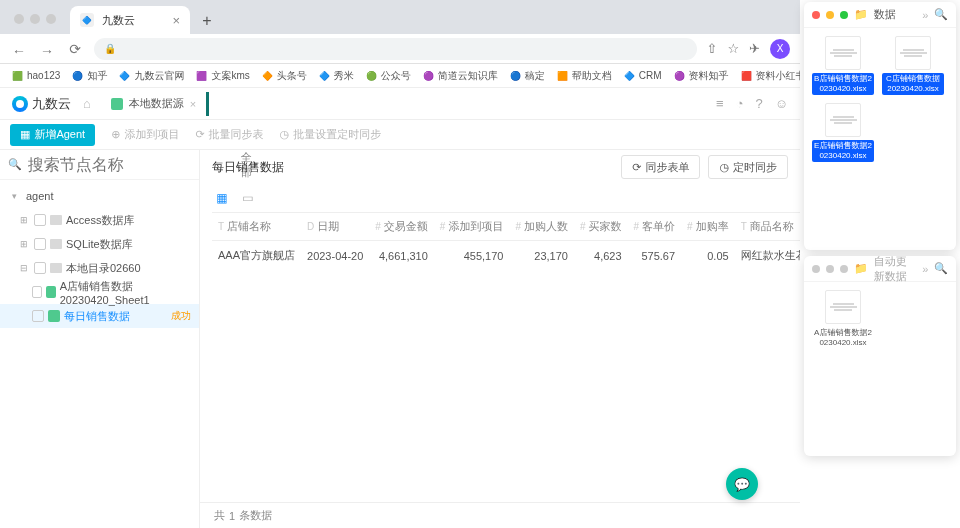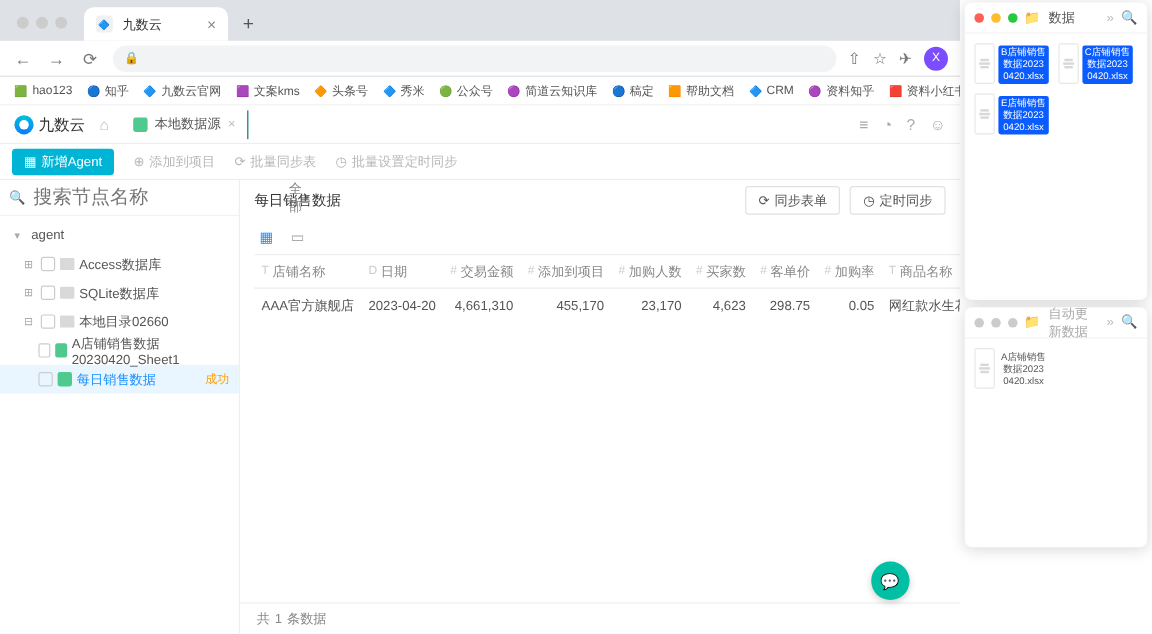--- a/index.html
+++ b/index.html
@@ -25,21 +25,21 @@
 .bm{display:flex;align-items:center;gap:3px;white-space:nowrap;cursor:pointer}
 .bm-ico{width:12px;height:12px;font-size:9px;display:flex;align-items:center;justify-content:center}
 
 .app-wrap{flex:1;display:flex;flex-direction:column;background:#fff}
 .app-head{height:32px;border-bottom:1px solid #eee;display:flex;align-items:center;padding:0 12px;gap:12px}
 .logo{display:flex;align-items:center;gap:4px;font-size:13px;font-weight:500;color:#333}
 .logo-mark{width:16px;height:16px;border-radius:50%;background:conic-gradient(#00c0d9,#0b7bff,#00c0d9);position:relative}
 .logo-mark::after{content:"";position:absolute;inset:4px;background:#fff;border-radius:50%}
 .home-ico{color:#bbb;font-size:13px;cursor:pointer}
 .app-tab-strip{display:flex;align-items:center;gap:2px;flex:1}
-.app-tab{height:24px;padding:0 10px 0 8px;display:flex;align-items:center;gap:6px;font-size:11px;color:#555;border-right:1px solid #0f766e;cursor:pointer}
+.app-tab{height:24px;padding:0 10px 0 8px;display:flex;align-items:center;gap:6px;font-size:11px;color:#555;border-right:3px solid #0f766e;cursor:pointer}
 .app-tab .ti{width:12px;height:12px;background:#4fc98e;border-radius:2px}
 .app-head-right{display:flex;gap:12px;color:#aaa;font-size:13px}
 .app-head-right span{cursor:pointer}
 .toolbar{height:30px;border-bottom:1px solid #eee;display:flex;align-items:center;padding:0 10px;gap:16px;font-size:11px}
 .btn-primary{height:22px;background:#00b4d5;color:#fff;border-radius:3px;padding:0 10px;display:flex;align-items:center;gap:4px;cursor:pointer}
 .tb-link{color:#b8b8b8;display:flex;align-items:center;gap:4px;cursor:pointer}
 .body-row{flex:1;display:flex;min-height:0}
 .sidebar{width:200px;border-right:1px solid #eee;display:flex;flex-direction:column;font-size:11px;color:#555}
 .sb-search{height:30px;display:flex;align-items:center;padding:0 8px;gap:6px;border-bottom:1px solid #f2f2f2}
 .sb-search input{flex:1;border:none;outline:none;font-size:16px;background:transparent}
@@ -74,21 +74,21 @@
 .fab{position:absolute;right:42px;bottom:28px;width:32px;height:32px;border-radius:50%;background:#00bfa5;box-shadow:0 2px 6px rgba(0,0,0,.2);display:flex;align-items:center;justify-content:center;color:#fff;font-size:13px;cursor:pointer}
 
 .panel{position:absolute;background:#fff;border-radius:6px;box-shadow:0 2px 12px rgba(0,0,0,.15);display:flex;flex-direction:column}
 .panel1{left:804px;top:2px;width:152px;height:248px}
 .panel2{left:804px;top:256px;width:152px;height:200px}
 .panel-head{height:26px;display:flex;align-items:center;padding:0 8px;gap:6px;font-size:11px;color:#555;border-bottom:1px solid #f3f3f3;font-weight:500}
 .panel-head .mac-dots .dot{width:8px;height:8px}
 .panel-head .sp{flex:1}
 .panel-head .hi{color:#bbb;font-size:11px;cursor:pointer}
 .panel-body{flex:1;padding:8px;display:flex;flex-wrap:wrap;gap:8px;align-content:flex-start;overflow:auto}
-.file{width:62px;display:flex;align-items:flex-end;gap:3px;cursor:pointer}
+.file{width:62px;display:flex;flex-direction:column;align-items:center;gap:3px;cursor:pointer}
 .thumb{width:36px;height:34px;background:#fff;border:1px solid #e8e8e8;border-radius:2px;display:flex;flex-direction:column;align-items:center;justify-content:center;font-size:5px;color:#888;gap:1px;padding:2px}
 .thumb .line{height:2px;background:#d8d8d8}
 .fname{font-size:8px;line-height:10px;text-align:center;background:#0a5cff;color:#fff;border-radius:2px;padding:1px 2px;word-break:break-all}
 .fname.plain{background:transparent;color:#555}
 </style>
 </head>
 <body>
 
 <div class="browser">
   <div class="tab-strip">
@@ -343,21 +343,21 @@
                 </tr>
               </thead>
             <tbody>
                 <tr id="tbody-row">
                   <td>AAA官方旗舰店</td>
                   <td>2023-04-20</td>
                   <td class="num-col">4,661,310</td>
                   <td class="num-col">455,170</td>
                   <td class="num-col">23,170</td>
                   <td class="num-col">4,623</td>
-                  <td class="num-col">298.75</td>
+                  <td class="num-col">575.67</td>
                   <td class="num-col">0.05</td>
                   <td>网红款水生花新款</td>
                 </tr>
               </tbody>
           </table>
         </div>
         <div class="footer-bar">
           <span>共</span>
           <span>1</span>
           <span>条数据</span>

